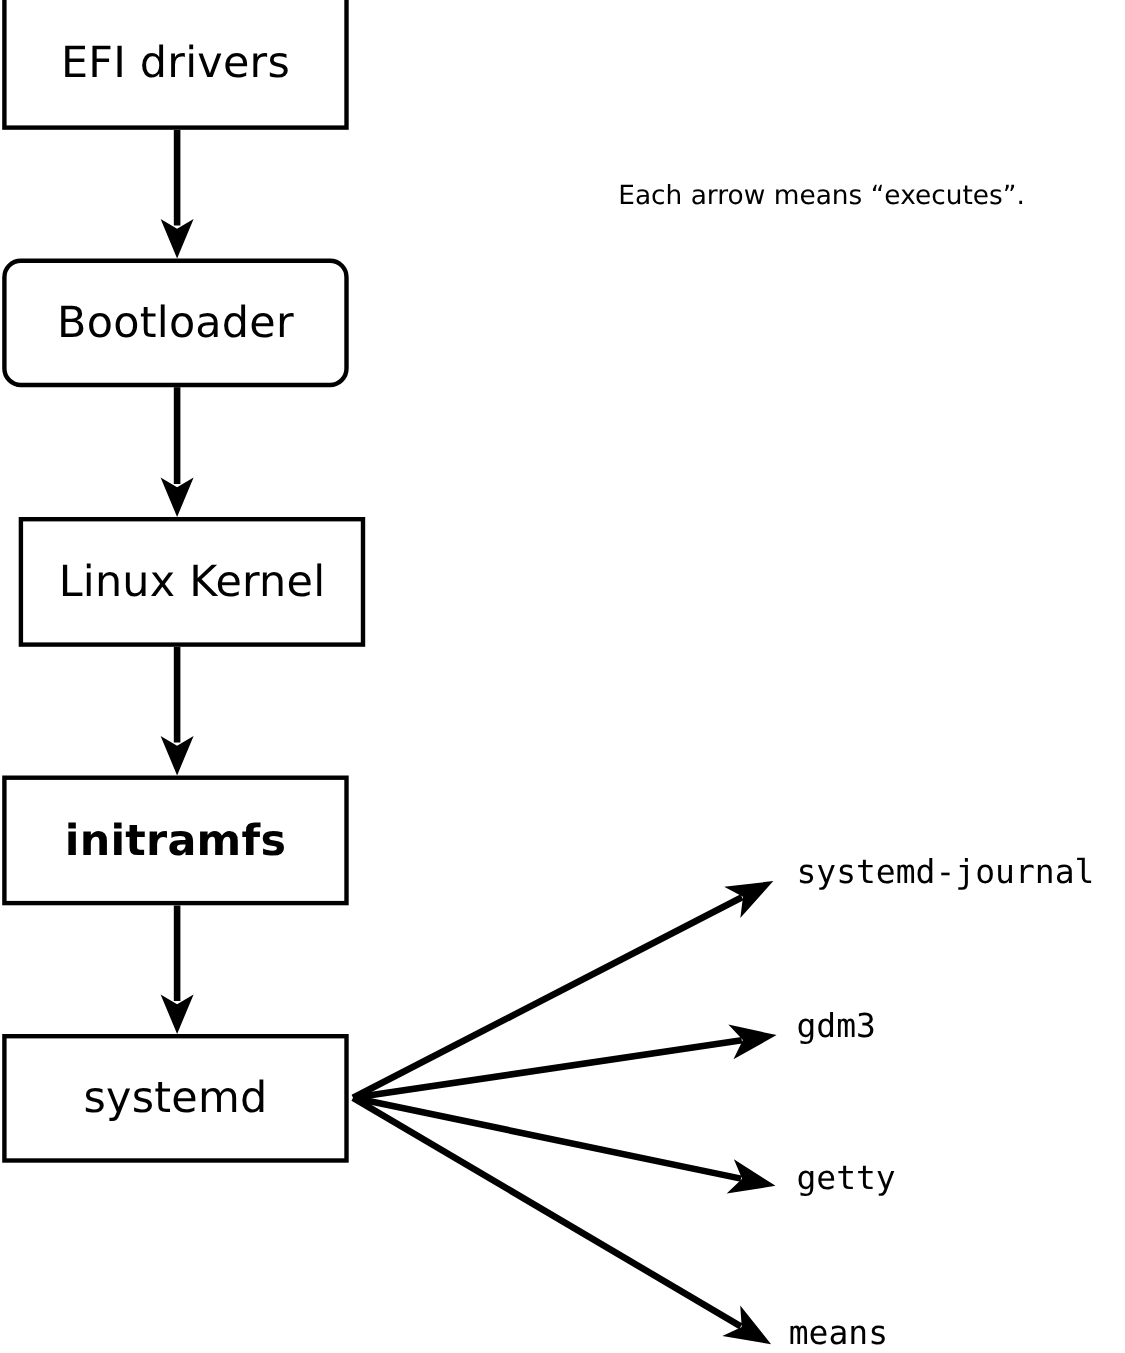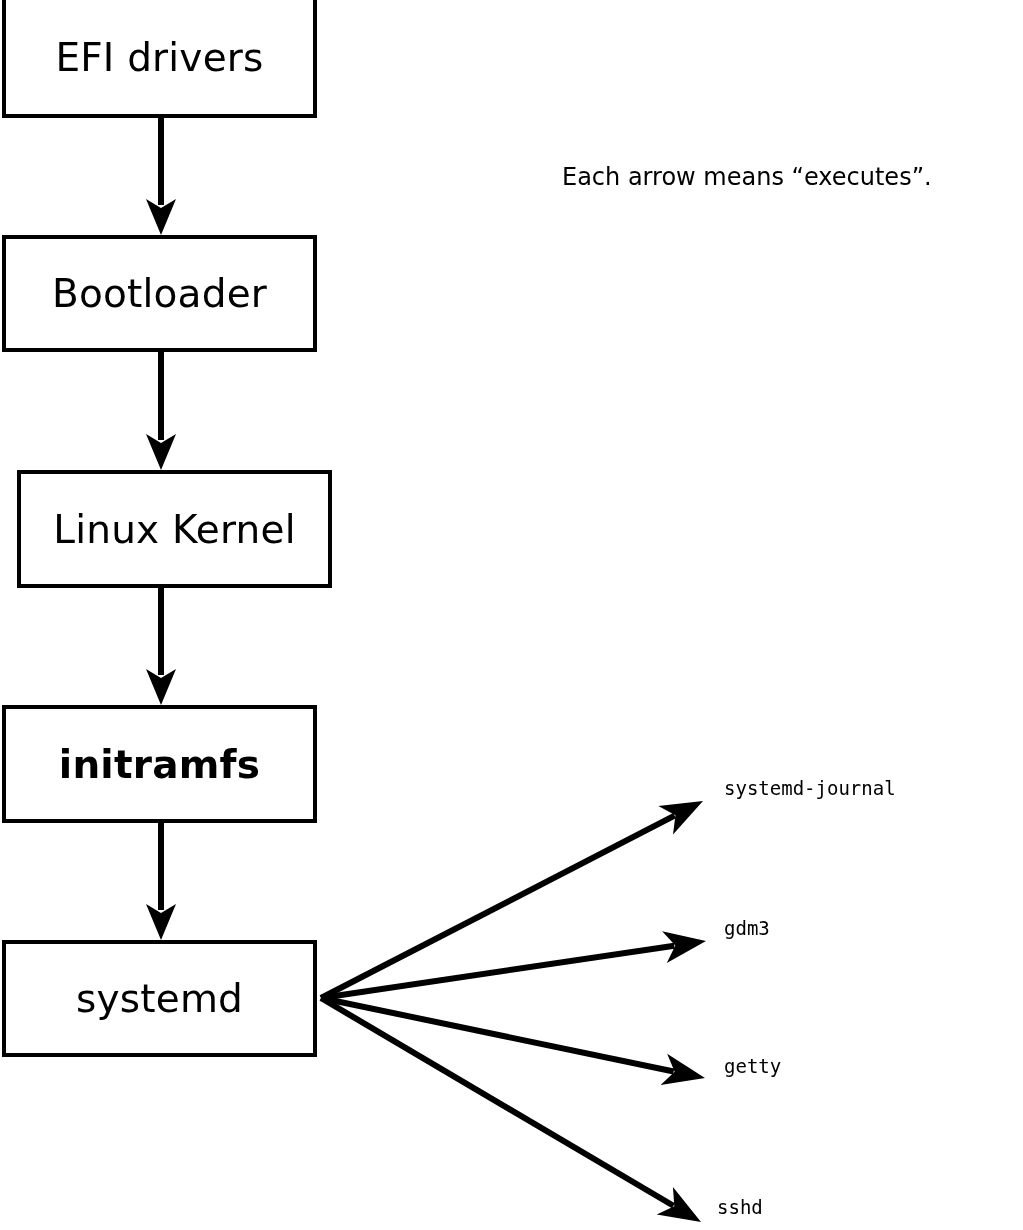--- a/index.html
+++ b/index.html
@@ -38,21 +38,21 @@
     font-family: "DejaVu Sans", sans-serif;
     font-size: 39px;
     color: #000000;
     line-height: 1;
     letter-spacing: 0.2px;
     white-space: nowrap;
   }
   .leaf-label {
     position: absolute;
     font-family: "DejaVu Sans Mono", monospace;
-    font-size: 19px;
+    font-size: 30px;
     color: #000000;
     line-height: 1;
     white-space: nowrap;
   }
   .caption-text {
     position: absolute;
     font-family: "DejaVu Sans", sans-serif;
     font-size: 24px;
     color: #000000;
     line-height: 1;
@@ -83,33 +83,33 @@
         <line x1="321" y1="998" x2="673.6726265683966" y2="1071.473463868416" stroke="#000000" stroke-width="6" stroke-linecap="butt"></line>
         <polygon points="705,1078 660.6195543052286,1085.0976080430978 674.6516069881343,1071.677418122528 667.1460904368125,1053.7702346114943" fill="#000000"></polygon>
         <line x1="321" y1="998" x2="673.4330359825501" y2="1205.7500001581348" stroke="#000000" stroke-width="6" stroke-linecap="butt"></line>
         <polygon points="701,1222 656.6933598061644,1214.455357216277 674.2945036080954,1206.257812653193 672.9433596480296,1186.8883931988269" fill="#000000"></polygon>
       </g>
   </svg>
 
   <div class="node-box" style="left: 2px; top: -4px; width: 315px; height: 122px;">
     <span class="node-label">EFI drivers</span>
   </div>
-  <div class="node-box" style="left: 2px; top: 235px; width: 315px; height: 117px;">
+  <div class="node-box" style="left: 2px; top: 235px; width: 315px; height: 117px; border-radius: 17px;">
     <span class="node-label">Bootloader</span>
   </div>
   <div class="node-box" style="left: 2px; top: 470px; width: 315px; height: 118px; margin-left: 15px;">
     <span class="node-label">Linux Kernel</span>
   </div>
   <div class="node-box" style="left: 2px; top: 705px; width: 315px; height: 118px; font-weight: bold;">
     <span class="node-label">initramfs</span>
   </div>
   <div class="node-box" style="left: 2px; top: 940px; width: 315px; height: 117px;">
     <span class="node-label">systemd</span>
   </div>
 
   <div class="leaf-label" style="left: 724px; top: 779px;">systemd-journal</div>
   <div class="leaf-label" style="left: 724px; top: 919px;">gdm3</div>
   <div class="leaf-label" style="left: 724px; top: 1057px;">getty</div>
-  <div class="leaf-label" style="left: 717px; top: 1198px;">sshd</div>
+  <div class="leaf-label" style="left: 717px; top: 1198px;">means</div>
 
   <div class="caption-text" id="caption" style="left: 562px; top: 165px;">Each arrow means “executes”.</div>
 
 </div>
 
 </body></html>

